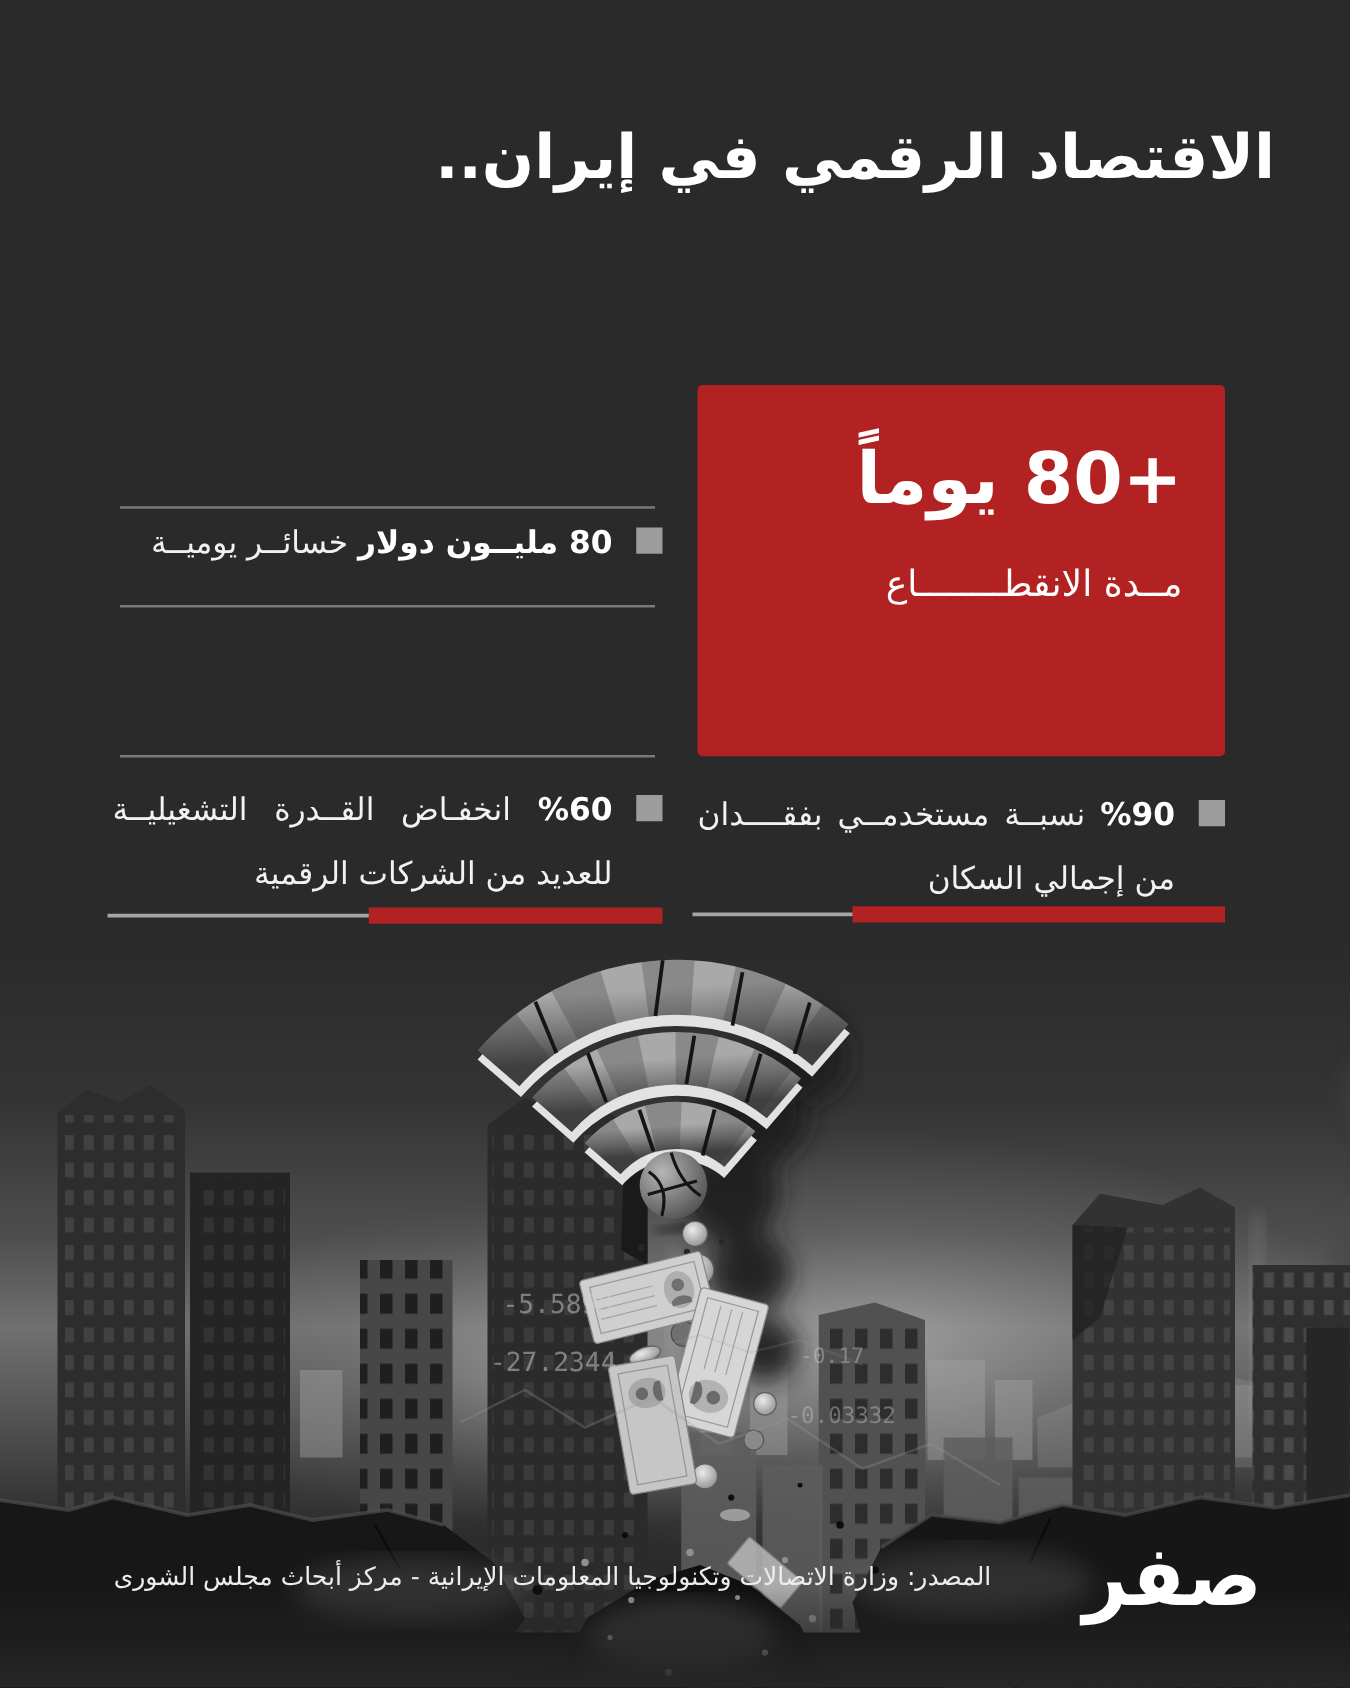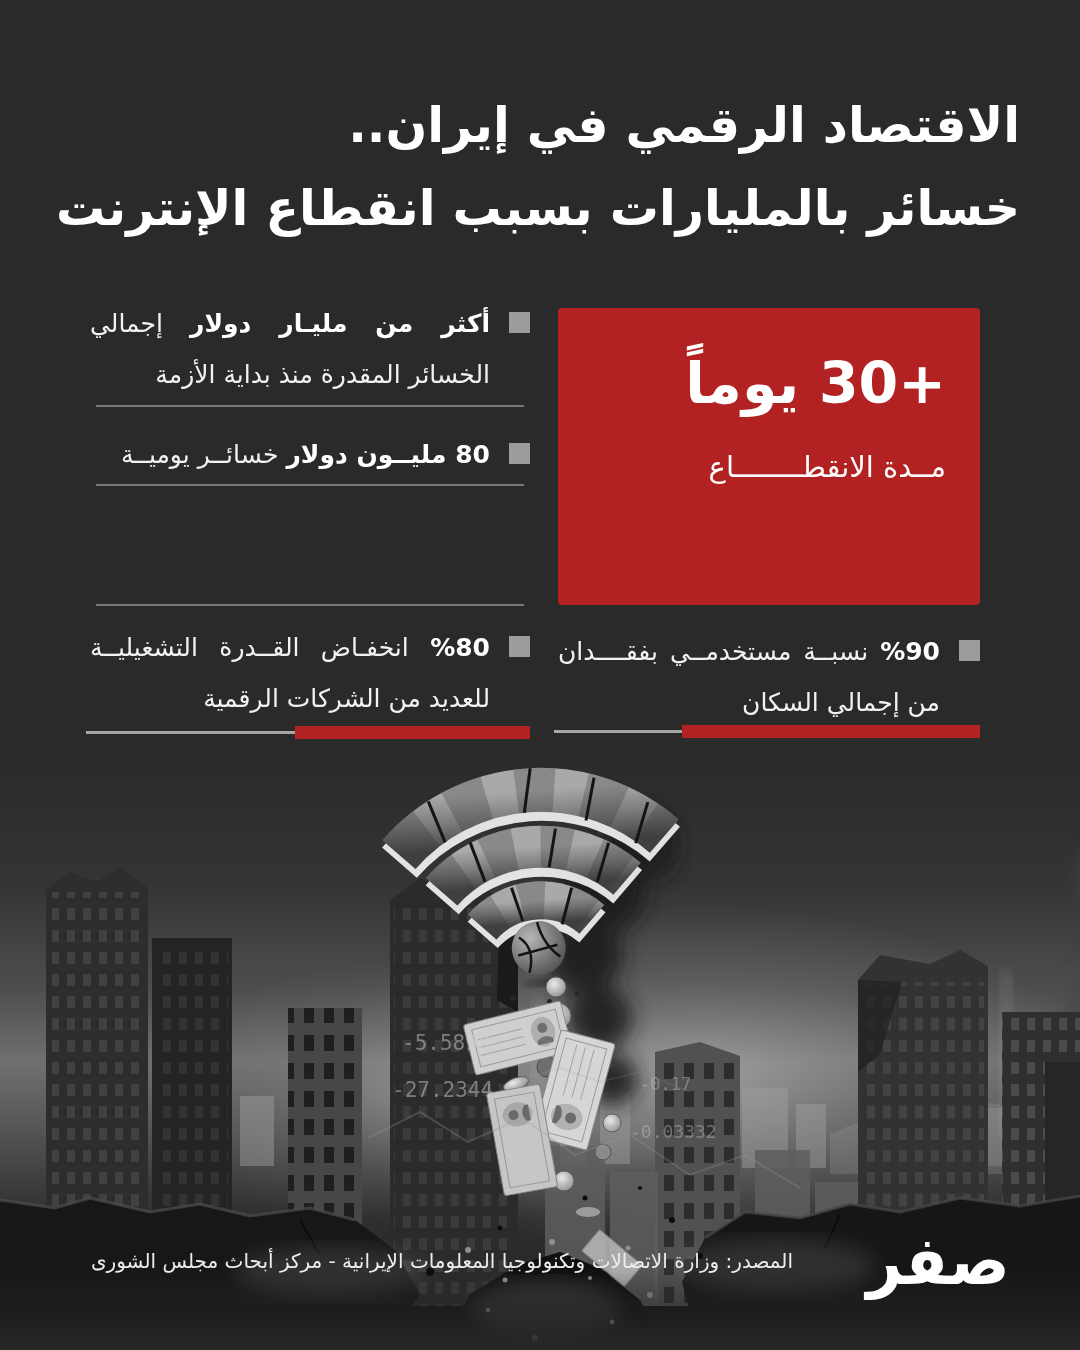--- a/index.html
+++ b/index.html
@@ -41,55 +41,49 @@
   .logo{position:absolute;left:860px;top:1222px;width:156px;text-align:center;
         font-size:62px;font-weight:bold;color:#fff;line-height:1.25;transform:scaleY(1.08);}
 </style>
 </head>
 <body>
 
 <div class="page">
 
   <div class="title-block">
     <div>الاقتصاد الرقمي في إيران..</div>
-    <div>خسائر بالمليارات بسبب انقطاع الإنترنت</div>
   </div>
 
   <div class="col-left">
-    <div class="stat" style="top:0">
-      <span class="bullet"></span>
-      <span class="b">أكثر من مليـار دولار</span>
-      <span>إجمالي الخسائر المقدرة منذ بداية الأزمة</span>
-    </div>
     <div class="hr" style="top:107px"></div>
 
-    <div class="stat" style="top:131px">
+    <div class="stat" style="top:110px">
       <span class="bullet"></span>
       <span class="b">80 مليــون دولار</span>
       <span>خسائــر يوميــة</span>
     </div>
     <div class="hr" style="top:186px"></div>
 
     <div class="hr" style="top:306px"></div>
 
     <div class="stat" style="top:324px">
       <span class="bullet"></span>
-      <span class="b">%80</span>
+      <span class="b">%60</span>
       <span>انخفـاض القــدرة التشغيليــة للعديد من الشركات الرقمية</span>
     </div>
 
     <div class="bar" style="top:428px">
       <div class="fill" style="width: 53%;"></div>
       <div class="line"></div>
     </div>
   </div>
 
   <div class="col-right">
     <div class="redbox">
-      <div class="value">+30 يوماً</div>
+      <div class="value">+80 يوماً</div>
       <div class="label">
         <div>مــدة الانقطــــــــاع</div>
       </div>
     </div>
 
     <div class="stat" style="top:318px">
       <span class="bullet"></span>
       <span class="b">%90</span>
       <span>نسبــة مستخدمــي بفقــــدان من إجمالي السكان</span>
     </div>

